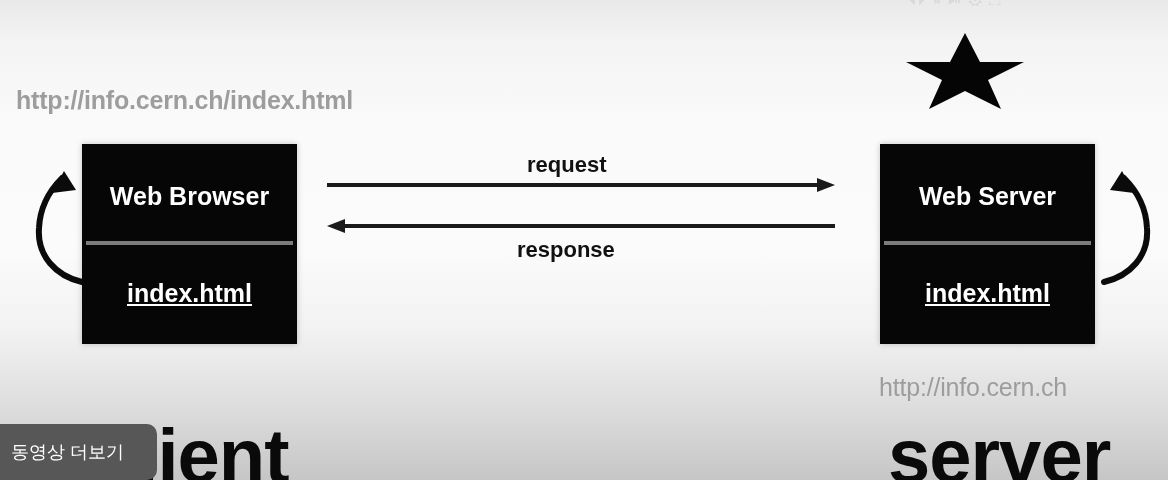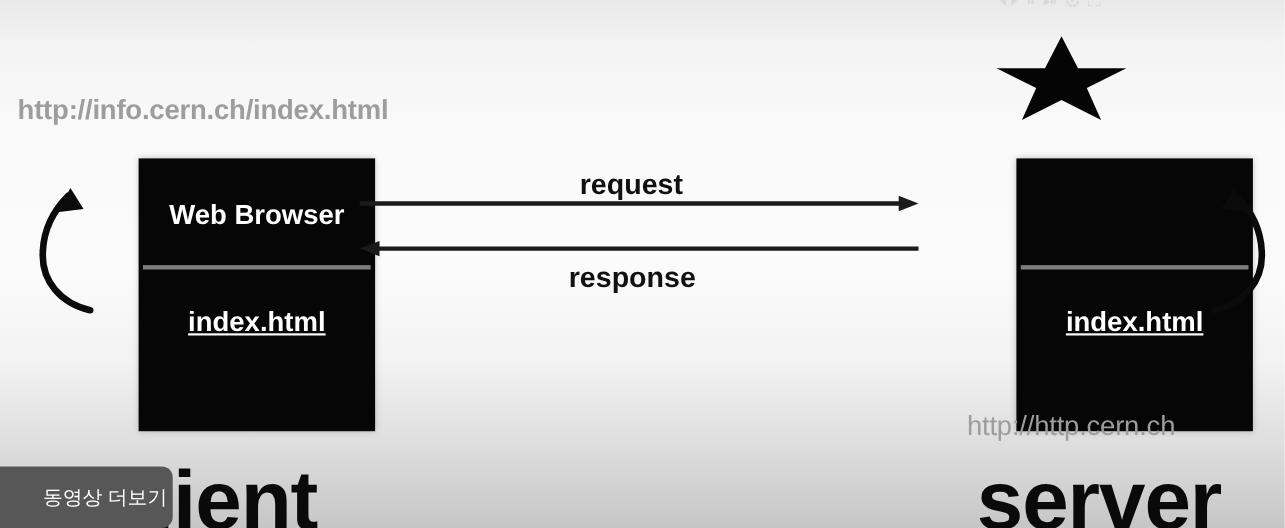--- a/index.html
+++ b/index.html
@@ -48,24 +48,23 @@
     letter-spacing: -0.2px;
     white-space: nowrap;
   }
   .url-client { left: 16px; top: 86px; font-weight: bold; }
   .url-server { left: 879px; top: 373px; }
 
   
   .node {
     position: absolute;
     width: 215px;
-    height: 248px;
+    height: 200px;
     background: #060606;
     box-shadow: 0 0 6px rgba(0,0,0,0.22);
-    margin-left: 44px;
   }
   .node-client { left: 82px; top: 144px; }
   .node-server { left: 880px; top: 144px; }
   .node-title, .node-sub {
     position: absolute;
     left: 0;
     width: 100%;
     text-align: center;
     color: #ffffff;
     font-weight: bold;
@@ -79,21 +78,21 @@
     right: 4px;
     top: 97px;
     height: 4px;
     background: #7c7c7c;
   }
 
   
   .flow-label {
     position: absolute;
     color: #111111;
-    font-size: 26px;
+    font-size: 22px;
     font-weight: bold;
     white-space: nowrap;
   }
   .label-request  { left: 527px; top: 152px; }
   .label-response { left: 517px; top: 237px; text-align: center; }
   .flow-svg {
     position: absolute;
     left: 325px;
     top: 170px;
     width: 512px;
@@ -137,21 +136,20 @@
     border-top-right-radius: 10px;
     border-bottom-right-radius: 10px;
     display: flex;
     align-items: center;
   }
   .overlay-chip .chip-text {
     color: #ffffff;
     font-size: 18px;
     padding-left: 11px;
     white-space: nowrap;
-    margin-left: 28px;
   }
 </style>
 </head>
 <body>
 
 <div id="stage">
 
   <div class="topbar">
     <span class="glyph" style="left:908px;">⏴⏵ ⏸ ⏯ ⚙ ⛶</span>
   </div>
@@ -179,30 +177,31 @@
 
     <line x1="17" y1="56" x2="510" y2="56" stroke="#1a1a1a" stroke-width="4"></line>
     <path d="M2,56 L20,49 L20,63 Z" fill="#1a1a1a"></path>
   </svg>
 
   <svg class="star-svg" viewBox="0 0 118 76">
     <polygon points="59,0 74,29 118,29 82,47 95,76 59,58 23,76 36,47 0,29 44,29" fill="#050505"></polygon>
   </svg>
 
   <div class="node node-server">
+    <div class="node-title">Web Server</div>
     <div class="node-divider"></div>
     <div class="node-sub">index.html</div>
   </div>
 
   <svg class="curve-svg curve-right" viewBox="0 0 80 135">
     <path d="M18,122 C44,116 63,96 61,68 C60,47 50,30 38,18" stroke="#0b0b0b" stroke-width="6" fill="none" stroke-linecap="round"></path>
     <path d="M36,11 L48,33 L24,30 Z" fill="#0b0b0b"></path>
   </svg>
 
-  <div class="url url-server">http://http.cern.ch</div>
+  <div class="url url-server">http://info.cern.ch</div>
 
   <div class="bigword word-client">client</div>
   <div class="bigword word-server">server</div>
 
   <div class="overlay-chip">
     <span class="chip-text">동영상 더보기</span>
   </div>
 
 </div>
 

